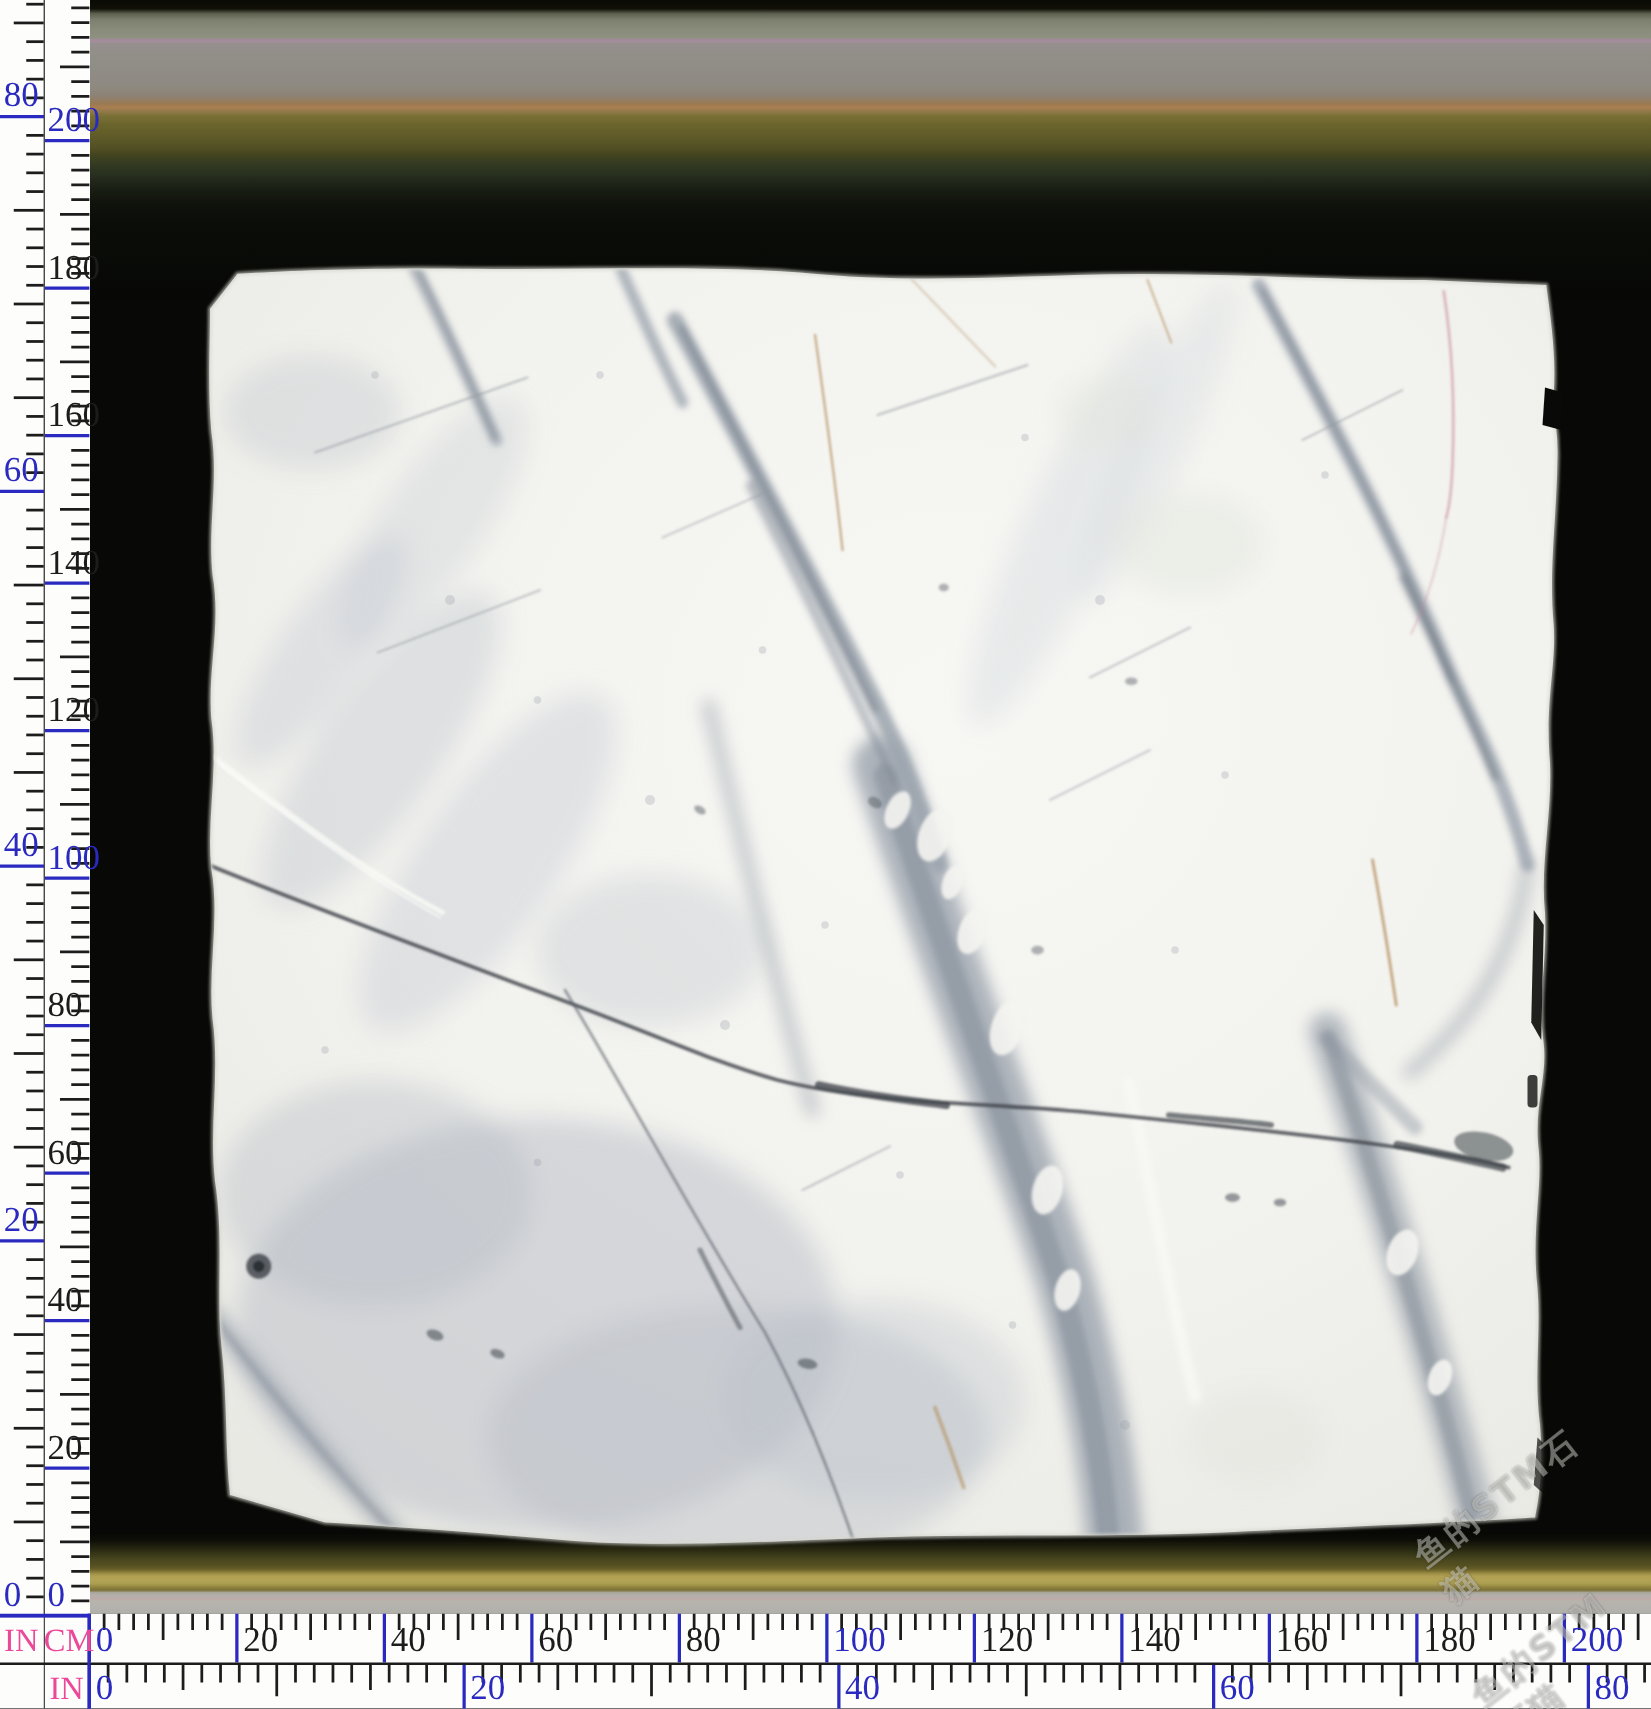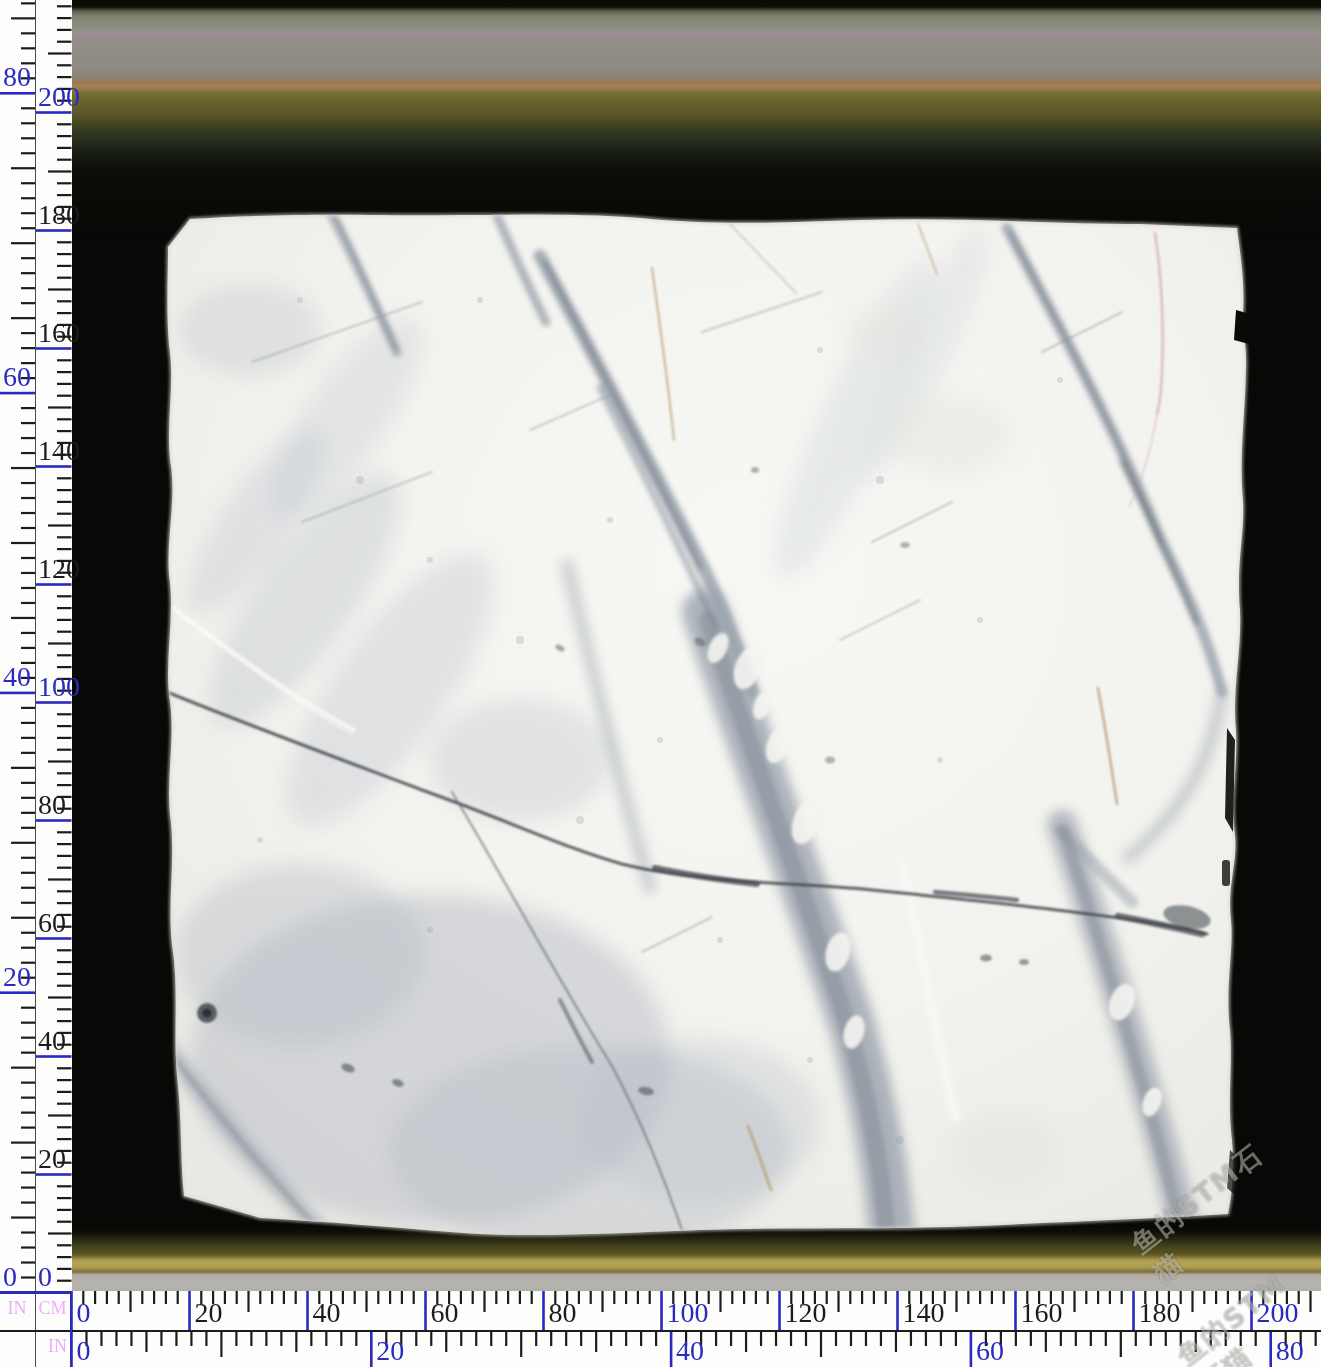--- a/index.html
+++ b/index.html
@@ -8,21 +8,21 @@
   #band-top,#band-bottom{position:absolute;left:71px;right:0;}
   #band-top{top:0;height:240px;}
   #band-bottom{top:1226px;height:65px;}
   #slab-svg{position:absolute;left:0;top:0;}
   .ruler-bg{position:absolute;background:#fdfdfc;}
   #ruler-left-in{left:0;top:0;width:35px;height:1292px;}
   #ruler-left-cm{left:35px;top:0;width:37px;height:1292px;}
   #ruler-bottom{left:0;top:1291px;width:1321px;height:76px;}
   #ruler-svg{position:absolute;left:0;top:0;}
   .rl{position:absolute;font-size:28px;line-height:28px;white-space:nowrap;}
-  .corner-label{position:absolute;font-size:18px;color:#f0abfc;}
+  .corner-label{position:absolute;font-size:26px;color:#ec4899;}
   .sep{position:absolute;background:#1c1c1c;}
   .blue-line{position:absolute;}
   .wm{position:absolute;font-family:"DejaVu Sans",sans-serif;font-weight:bold;font-size:27px;
       letter-spacing:2px;color:var(--wm-color,rgba(255,255,255,.38));
       text-shadow:0 0 2px rgba(40,40,30,.45);transform:rotate(-38deg);transform-origin:0 50%;
       pointer-events:none;}
   #wm1{left:1146px;top:1226px;}
   #wm2{left:1192px;top:1338px;}
   
   .vm{stroke:var(--vein);fill:none;stroke-linecap:round;}

